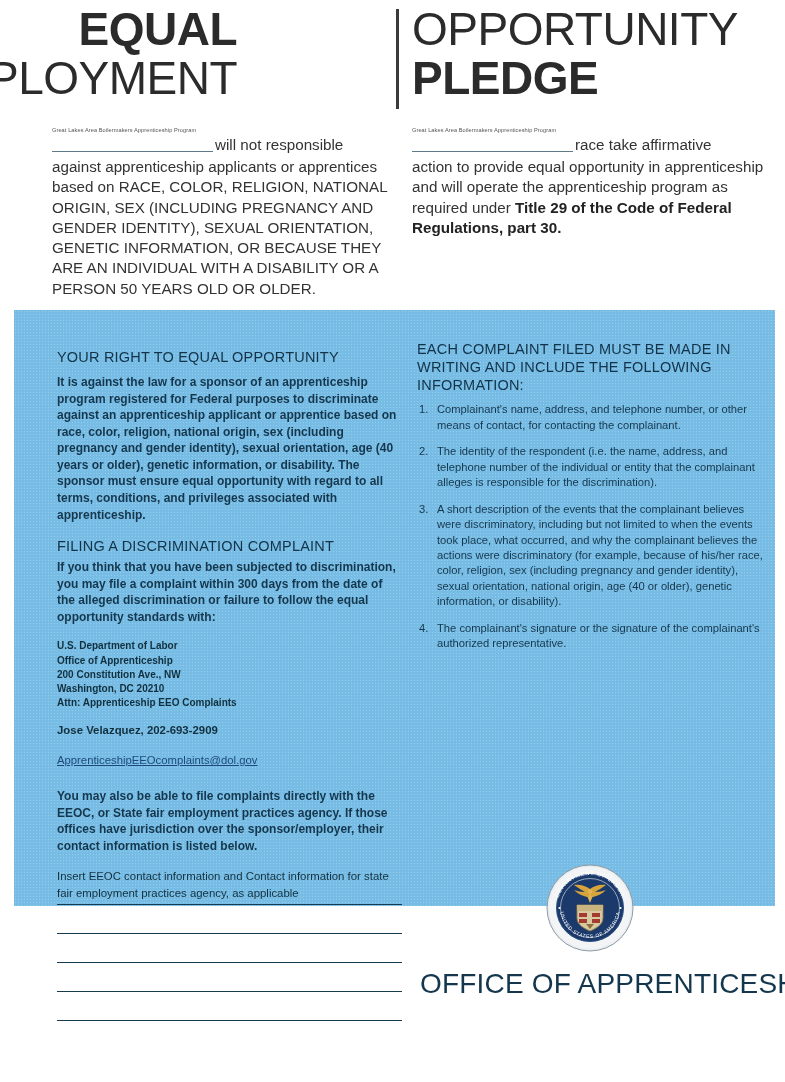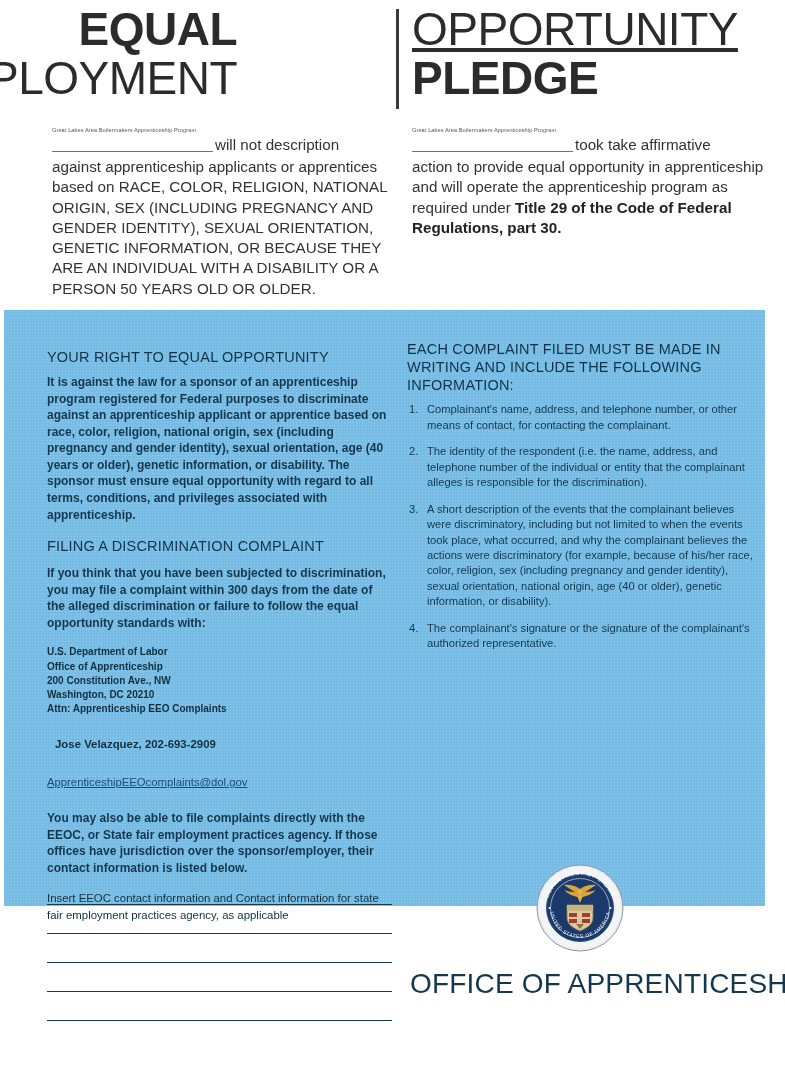--- a/index.html
+++ b/index.html
@@ -32,21 +32,21 @@
   .hdr-right {
     position: absolute;
     left: 412px;
     text-align: left;
     color: #2b2b2b;
     line-height: 0.95;
     white-space: nowrap;
   }
   .hdr-l1 { position: absolute; top: 8px; right: 0; font-size: 46px; font-weight: bold; letter-spacing: -0.5px; }
   .hdr-l2 { position: absolute; top: 57px; right: 0; font-size: 46px; font-weight: normal; letter-spacing: -0.5px; }
-  .hdr-r1 { position: absolute; top: 8px; left: 0; font-size: 46px; font-weight: normal; letter-spacing: -0.5px; text-decoration: underline; }
+  .hdr-r1 { position: absolute; top: 8px; left: 0; font-size: 46px; font-weight: normal; letter-spacing: -0.5px; }
   .hdr-r2 { position: absolute; top: 57px; left: 0; font-size: 46px; font-weight: bold; letter-spacing: -0.5px; }
   #hdr-divider {
     position: absolute;
     left: 396px; top: 9px;
     width: 3px; height: 100px;
     background: #3a3a3a;
   }
 
   
   .pledge-col {
@@ -78,21 +78,21 @@
     height: 13px;
     vertical-align: -2px;
     margin-right: 2px;
   }
   .pledge-body { margin-top: 2px; }
   b.strong { font-weight: bold; color: #222; }
 
   
   #blue-panel {
     position: absolute;
-    left: 4px; top: 310px;
+    left: 14px; top: 310px;
     width: 761px; height: 596px;
     background: #77bce4;
     background-image:
       radial-gradient(rgba(255,255,255,0.22) 0.5px, transparent 0.6px),
       radial-gradient(rgba(0,60,100,0.05) 0.5px, transparent 0.6px);
     background-size: 3px 3px, 4px 4px;
     background-position: 0 0, 2px 1px;
   }
   .col {
     position: absolute;
@@ -102,21 +102,21 @@
   #blue-right { left: 403px; top: 30px; width: 350px; }
 
   .sec-head {
     font-size: 14.5px;
     font-weight: normal;
     letter-spacing: 0.2px;
     color: #123349;
     margin: 0 0 8px 0;
     line-height: 1.25;
   }
-  .sec-head.tight { margin-bottom: 10px; }
+  .sec-head.tight { margin-bottom: 4px; }
 
   .body-text {
     font-size: 12px;
     line-height: 1.38;
     color: #15374e;
     margin: 0;
     font-weight: bold;
   }
   .gap-md { height: 14px; }
   .gap-lg { height: 20px; }
@@ -125,21 +125,21 @@
     font-size: 10px;
     font-weight: bold;
     line-height: 1.42;
     color: #11303f;
     margin: 0;
   }
   .contact-name {
     font-size: 11.4px;
     font-weight: bold;
     color: #11303f;
-    margin: 8px;
+    margin: 0;
   }
   .email-link {
     font-size: 11.3px;
     color: #1d4a7a;
     text-decoration: underline;
     display: inline-block;
   }
   .bold-note {
     font-size: 11.4px;
     font-weight: normal;
@@ -211,29 +211,29 @@
   <div id="hdr-divider"></div>
   <div class="hdr-right">
     <span class="hdr-r1">OPPORTUNITY</span>
     <span class="hdr-r2">PLEDGE</span>
   </div>
 </div>
 
 <div class="pledge-col" id="pledge-left">
   <div class="fill-label">Great Lakes Area Boilermakers Apprenticeship Program</div>
   <div class="fill-row">
-    <span class="fill-line"></span><span>will not description</span>
+    <span class="fill-line"></span><span>will not responsible</span>
   </div>
   <div class="pledge-body">against apprenticeship applicants or apprentices based on RACE, COLOR, RELIGION, NATIONAL ORIGIN, SEX (INCLUDING PREGNANCY AND GENDER IDENTITY), SEXUAL ORIENTATION, GENETIC INFORMATION, OR BECAUSE THEY ARE AN INDIVIDUAL WITH A DISABILITY OR A PERSON 50 YEARS OLD OR OLDER.</div>
 </div>
 
 <div class="pledge-col" id="pledge-right">
   <div class="fill-label">Great Lakes Area Boilermakers Apprenticeship Program</div>
   <div class="fill-row">
-    <span class="fill-line"></span><span>took take affirmative</span>
+    <span class="fill-line"></span><span>race take affirmative</span>
   </div>
   <div class="pledge-body"><span>action to provide equal opportunity in apprenticeship and will operate the apprenticeship program as required under </span><b class="strong">Title 29 of the Code of Federal Regulations, part 30.</b></div>
 </div>
 
 <div id="blue-panel">
 
   <div class="col" id="blue-left">
     <div class="sec-head">YOUR RIGHT TO EQUAL OPPORTUNITY</div>
     <p class="body-text">It is against the law for a sponsor of an apprenticeship program registered for Federal purposes to discriminate against an apprenticeship applicant or apprentice based on race, color, religion, national origin, sex (including pregnancy and gender identity), sexual orientation, age (40 years or older), genetic information, or disability.  The sponsor must ensure equal opportunity with regard to all terms, conditions, and privileges associated with apprenticeship.</p>
 

